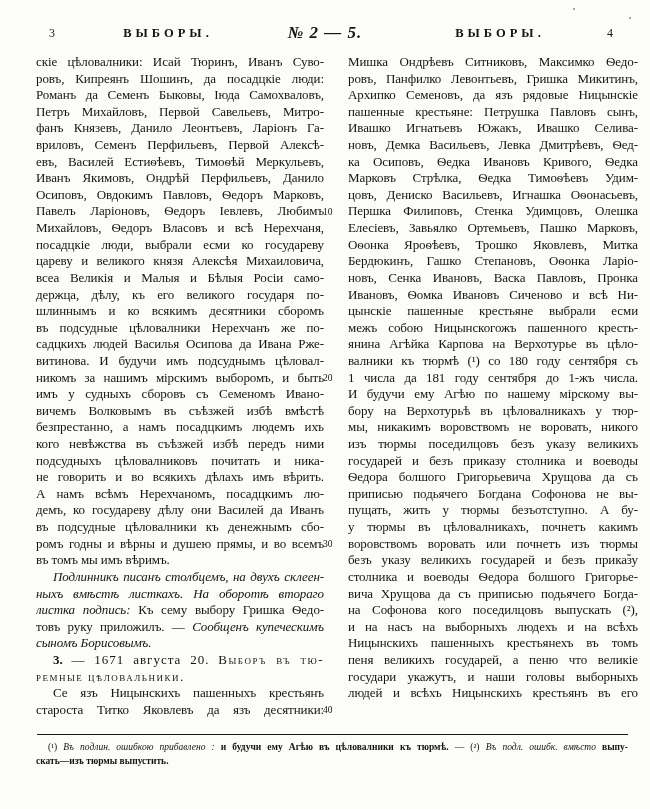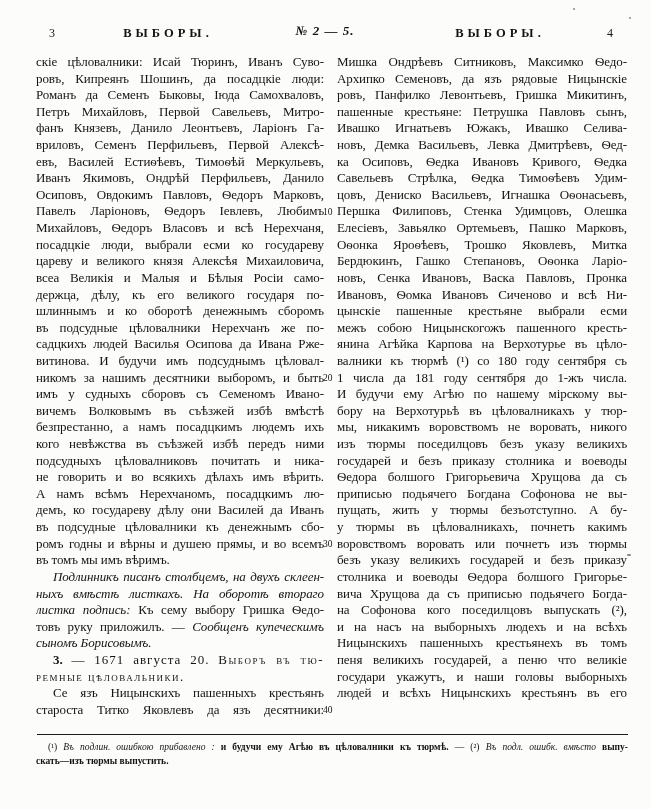--- a/index.html
+++ b/index.html
@@ -10,25 +10,25 @@
   }
   
   .hdr span{position:absolute;top:0;display:block;}
   .hdr{position:absolute;top:26px;left:0;width:650px;height:22px;}
   .pgnum{font-size:12px;}
   #pg-left{left:42px;width:20px;text-align:center;}
   #pg-right{left:600px;width:20px;text-align:center;}
   .runtitle{font-size:12.5px;font-weight:600;letter-spacing:4px;text-align:center;}
   #title-left{left:88px;width:160px;}
   #title-right{left:420px;width:160px;}
-  #issue{left:250px;width:150px;text-align:center;font-size:13px;font-weight:bold;font-style:italic;letter-spacing:1px;top:-3px;}
+  #issue{left:250px;width:150px;text-align:center;font-size:17px;font-weight:bold;font-style:italic;letter-spacing:1px;top:-3px;}
   
   .col{position:absolute;top:54px;}
   #col-left{left:36px;width:288px;}
-  #col-right{left:337px;width:290px;}
+  #col-right{left:348px;width:290px;}
   .tl{
     height:16.62px;line-height:16.62px;font-size:13px;letter-spacing:-0.1px;
     text-align:justify;text-align-last:justify;overflow:hidden;
   }
   .tl.end,.fl.end{text-align-last:left;}
   .tl.ind{text-indent:17px;}
   .fl.ind{text-indent:12px;}
   .seg-i{font-style:italic;}
   .seg-b{font-weight:bold;}
   .seg-sc{font-variant-caps:small-caps;letter-spacing:1.5px;}
@@ -68,25 +68,25 @@
       <div class="tl"><span>вриловъ, Семенъ Перфильевъ, Первой Алексѣ-</span></div>
       <div class="tl"><span>евъ, Василей Естиѳѣевъ, Тимоѳѣй Меркульевъ,</span></div>
       <div class="tl"><span>Иванъ Якимовъ, Ондрѣй Перфильевъ, Данило</span></div>
       <div class="tl"><span>Осиповъ, Овдокимъ Павловъ, Ѳедоръ Марковъ,</span></div>
       <div class="tl"><span>Павелъ Ларіоновъ, Ѳедоръ Іевлевъ, Любимъ</span></div>
       <div class="tl"><span>Михайловъ, Ѳедоръ Власовъ и всѣ Нерехчаня,</span></div>
       <div class="tl"><span>посадцкіе люди, выбрали есми ко государеву</span></div>
       <div class="tl"><span>цареву и великого князя Алексѣя Михаиловича,</span></div>
       <div class="tl"><span>всеа Великія и Малыя и Бѣлыя Росіи само-</span></div>
       <div class="tl"><span>держца, дѣлу, къ его великого государя по-</span></div>
-      <div class="tl"><span>шлиннымъ и ко оборотѣ денежнымъ сборомъ</span></div>
+      <div class="tl"><span>шлиннымъ и ко всякимъ десятники сборомъ</span></div>
       <div class="tl"><span>въ подсудные цѣловалники Нерехчанъ же по-</span></div>
       <div class="tl"><span>садцкихъ людей Василья Осипова да Ивана Рже-</span></div>
       <div class="tl"><span>витинова. И будучи имъ подсуднымъ цѣловал-</span></div>
-      <div class="tl"><span>никомъ за нашимъ десятники выборомъ, и быть</span></div>
+      <div class="tl"><span>никомъ за нашимъ мірскимъ выборомъ, и быть</span></div>
       <div class="tl"><span>имъ у судныхъ сборовъ съ Семеномъ Ивано-</span></div>
       <div class="tl"><span>вичемъ Волковымъ въ съѣзжей избѣ вмѣстѣ</span></div>
       <div class="tl"><span>безпрестанно, а намъ посадцкимъ людемъ ихъ</span></div>
       <div class="tl"><span>кого невѣжства въ съѣзжей избѣ передъ ними</span></div>
       <div class="tl"><span>подсудныхъ цѣловалниковъ почитать и ника-</span></div>
       <div class="tl"><span>не говорить и во всякихъ дѣлахъ имъ вѣрить.</span></div>
       <div class="tl"><span>А намъ всѣмъ Нерехчаномъ, посадцкимъ лю-</span></div>
       <div class="tl"><span>демъ, ко государеву дѣлу они Василей да Иванъ</span></div>
       <div class="tl"><span>въ подсудные цѣловалники къ денежнымъ сбо-</span></div>
       <div class="tl"><span>ромъ годны и вѣрны и душею прямы, и во всемъ</span></div>
@@ -102,27 +102,27 @@
       <div class="tl"><span>староста Титко Яковлевъ да язъ десятники:</span></div>
     </div>
   <div id="gutter">
       <div class="gnum" style="top: 151.58px;">10</div>
       <div class="gnum" style="top: 317.78px;">20</div>
       <div class="gnum" style="top: 483.98px;">30</div>
       <div class="gnum" style="top: 650.18px;">40</div>
     </div>
   <div class="col" id="col-right">
       <div class="tl"><span>Мишка Ондрѣевъ Ситниковъ, Максимко Ѳедо-</span></div>
+      <div class="tl"><span>ровъ, Панфилко Левонтьевъ, Гришка Микитинъ,</span></div>
       <div class="tl"><span>Архипко Семеновъ, да язъ рядовые Ницынскіе</span></div>
-      <div class="tl"><span>ровъ, Панфилко Левонтьевъ, Гришка Микитинъ,</span></div>
       <div class="tl"><span>пашенные крестьяне: Петрушка Павловъ сынъ,</span></div>
       <div class="tl"><span>Ивашко Игнатьевъ Южакъ, Ивашко Селива-</span></div>
       <div class="tl"><span>новъ, Демка Васильевъ, Левка Дмитрѣевъ, Ѳед-</span></div>
       <div class="tl"><span>ка Осиповъ, Ѳедка Ивановъ Кривого, Ѳедка</span></div>
-      <div class="tl"><span>Савельевъ Стрѣлка, Ѳедка Тимоѳѣевъ Удим-</span></div>
+      <div class="tl"><span>Марковъ Стрѣлка, Ѳедка Тимоѳѣевъ Удим-</span></div>
       <div class="tl"><span>цовъ, Дениско Васильевъ, Игнашка Оѳонасьевъ,</span></div>
       <div class="tl"><span>Першка Филиповъ, Стенка Удимцовъ, Олешка</span></div>
       <div class="tl"><span>Елесіевъ, Завьялко Ортемьевъ, Пашко Марковъ,</span></div>
       <div class="tl"><span>Оѳонка Яроѳѣевъ, Трошко Яковлевъ, Митка</span></div>
       <div class="tl"><span>Бердюкинъ, Гашко Степановъ, Оѳонка Ларіо-</span></div>
       <div class="tl"><span>новъ, Сенка Ивановъ, Васка Павловъ, Пронка</span></div>
       <div class="tl"><span>Ивановъ, Ѳомка Ивановъ Сиченово и всѣ Ни-</span></div>
       <div class="tl"><span>цынскіе пашенные крестьяне выбрали есми</span></div>
       <div class="tl"><span>межъ собою Ницынскогожъ пашенного кресть-</span></div>
       <div class="tl"><span>янина Агѣйка Карпова на Верхотурье въ цѣло-</span></div>

